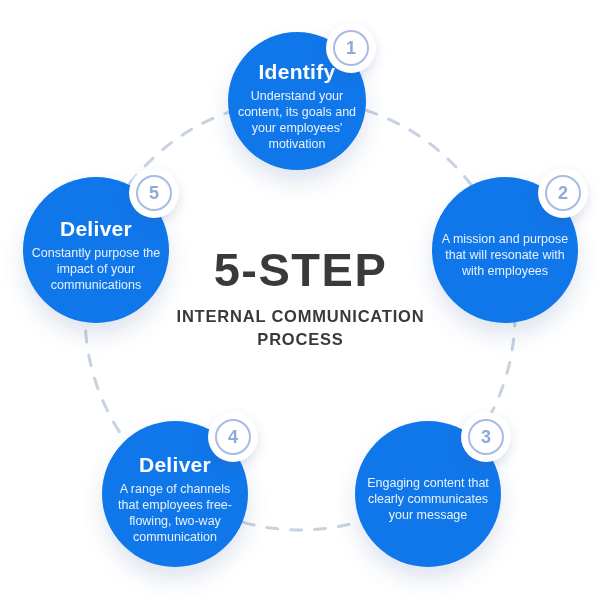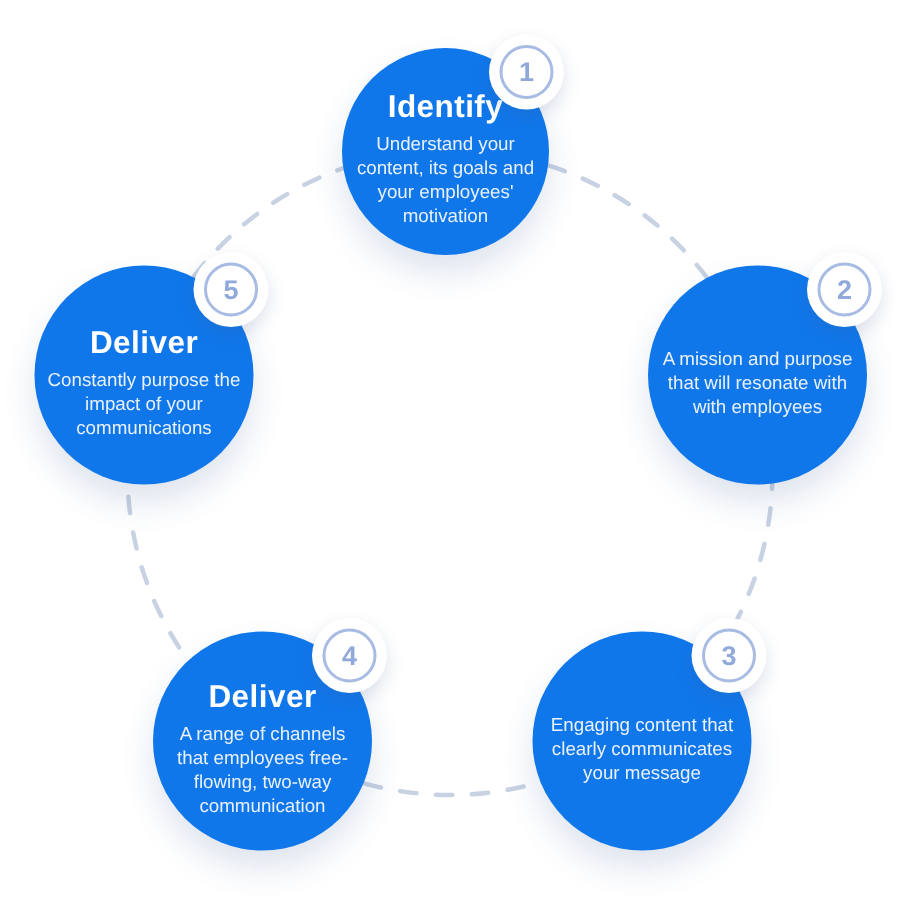--- a/index.html
+++ b/index.html
@@ -101,20 +101,27 @@
 </style>
 </head>
 <body>
 
 <div class="canvas">
 
   <svg class="ring-svg" width="601" height="601" viewBox="0 0 601 601">
     <circle cx="300" cy="315" r="215" fill="none" stroke="#c7d2e2" stroke-width="3" stroke-dasharray="11 13" stroke-linecap="round"></circle>
   </svg>
 
+  <div class="center-block">
+    <div class="big-title">5-STEP</div>
+    <div class="subtitle">
+      <span>INTERNAL COMMUNICATION</span><br>
+      <span>PROCESS</span>
+    </div>
+  </div>
 
   <div class="step" style="left:228px; top:32px; width:138px; height:138px;">
     <div class="badge">
       <div class="badge-ring">
         <span class="badge-num">1</span>
       </div>
     </div>
     <div class="step-title">Identify</div>
     <div class="step-desc">Understand your content, its goals and your employees' motivation</div>
   </div>

